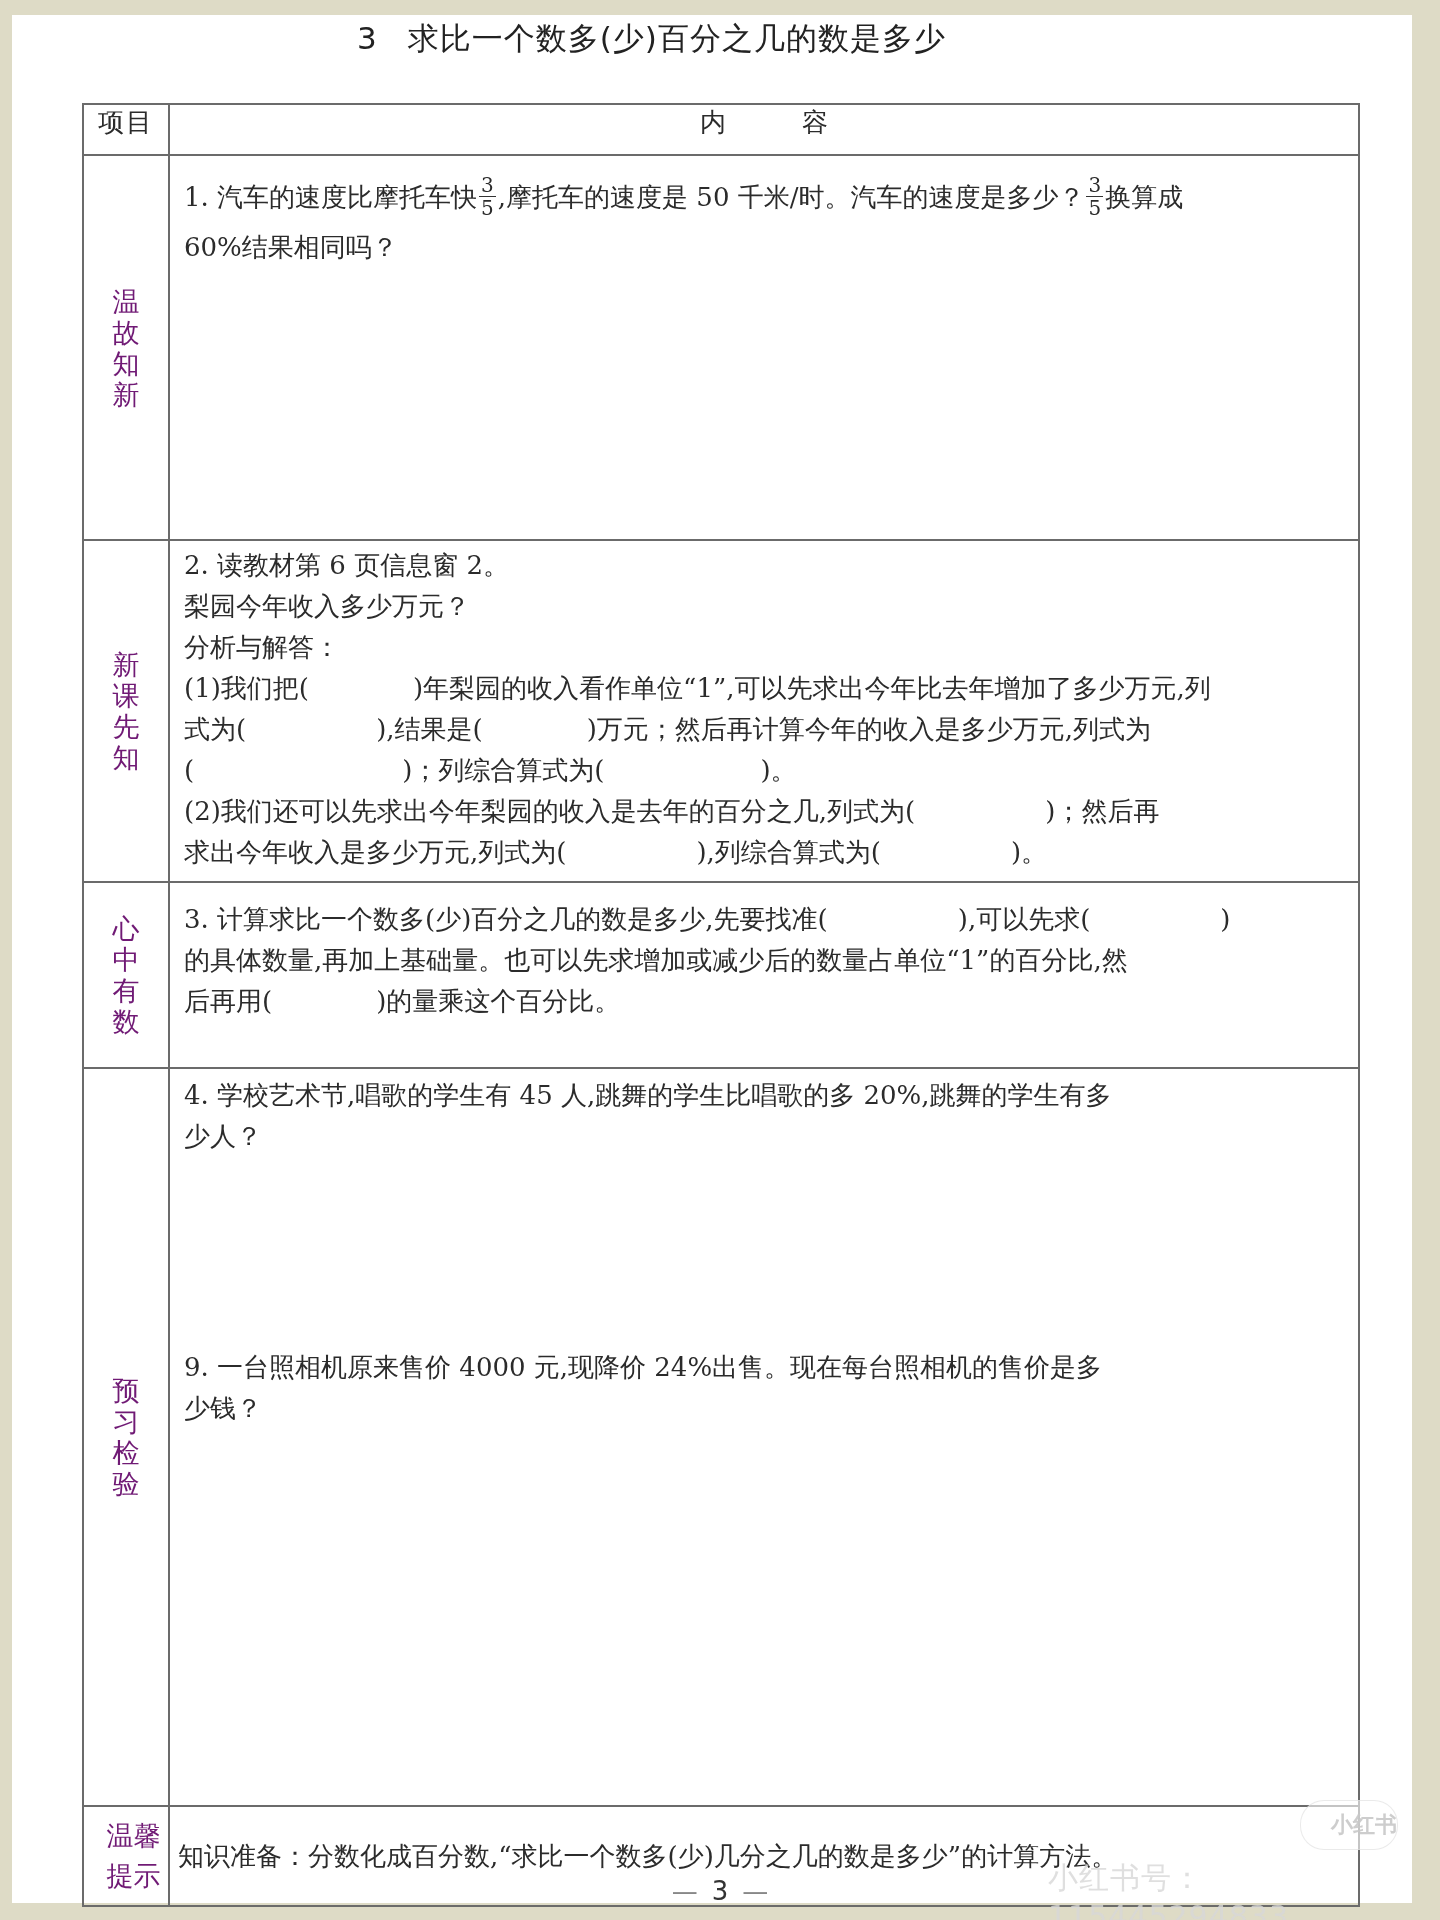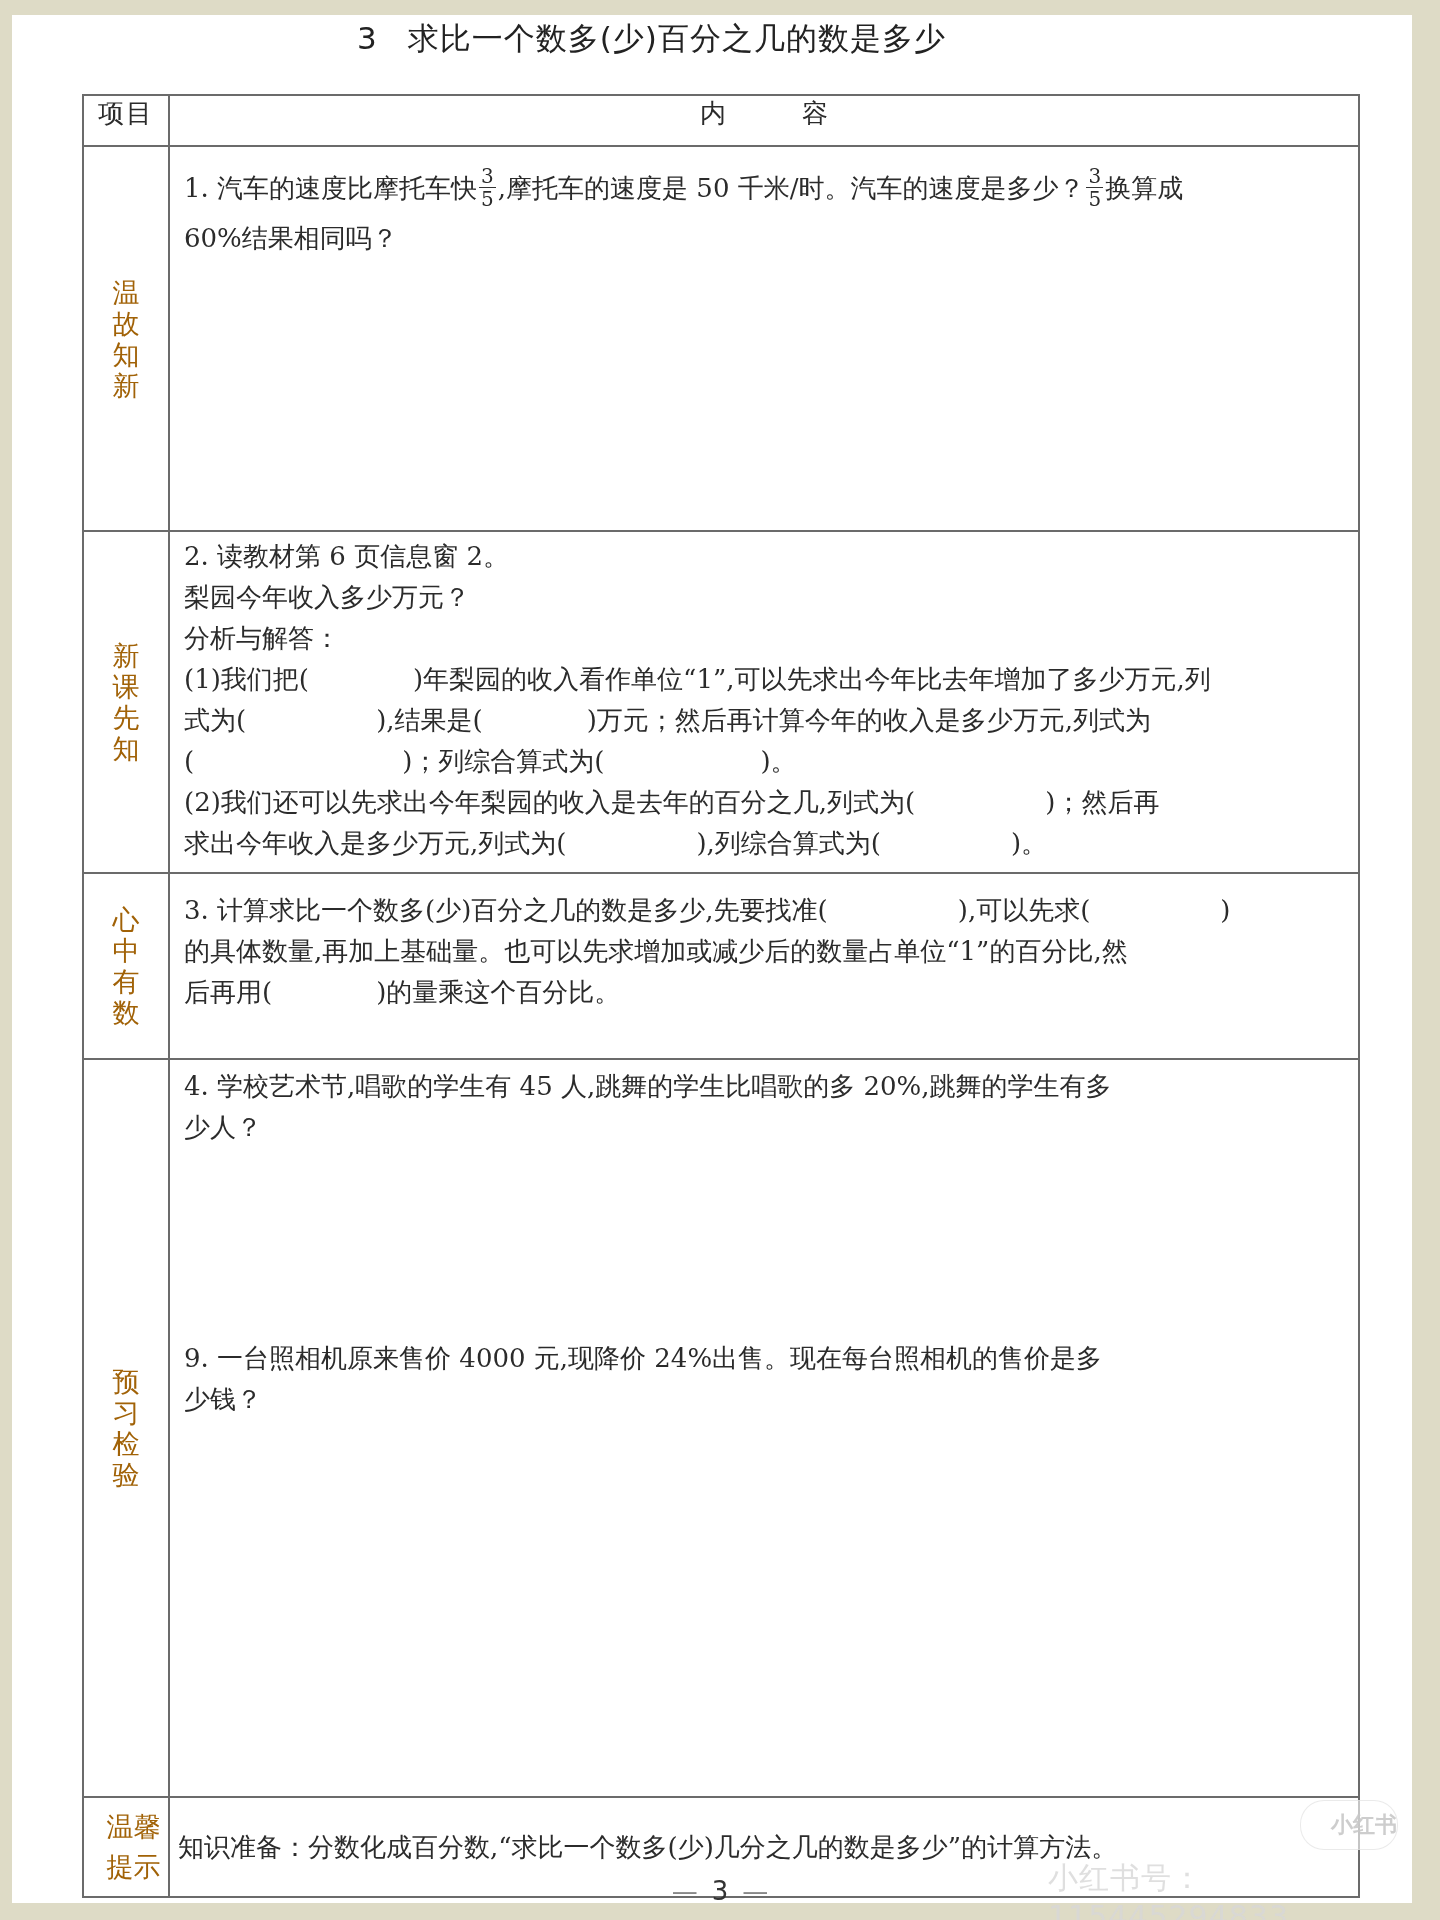--- a/index.html
+++ b/index.html
@@ -22,42 +22,42 @@
     left: 0; top: 18px; width: 1303px;
     text-align: center;
     font-family: "DejaVu Sans", "Liberation Sans", sans-serif;
     font-size: 31px;
     letter-spacing: 1px;
     color: #222;
   }
   .title .num { margin-right: 30px; }
   table.sheet {
     position: absolute;
-    left: 82px; top: 94px;
+    left: 82px; top: 103px;
     width: 1276px;
     border-collapse: collapse;
     table-layout: fixed;
   }
   table.sheet td {
     border: 2px solid #6b6b6b;
     vertical-align: top;
     padding: 0;
   }
   col.c1 { width: 86px; }
   col.c2 { width: 1190px; }
   .hdr td { height: 49px; vertical-align: middle; }
   .hdr .lab { text-align: center; font-size: 26px; letter-spacing: 2px; }
   .hdr .cont { text-align: center; font-size: 26px; border-radius: 25px; }
   .hdr .cont span { letter-spacing: 76px; margin-left: 76px; }
   .label-cell {
     vertical-align: middle !important;
     text-align: center;
     font-size: 27px;
     line-height: 31px;
-    color: #a16207;
+    color: #701a75;
   }
   .label-cell .v { display: inline-block; width: 30px; word-break: break-all; }
   .label-cell .v2 { display: inline-block; width: 58px; word-break: break-all; line-height: 40px; margin-left: 15px; }
   .content {
     font-size: 26px;
     line-height: 41px;
     padding: 12px 14px 0 14px !important;
     color: #2b2b2b;
     margin-top: 28px;
   }

